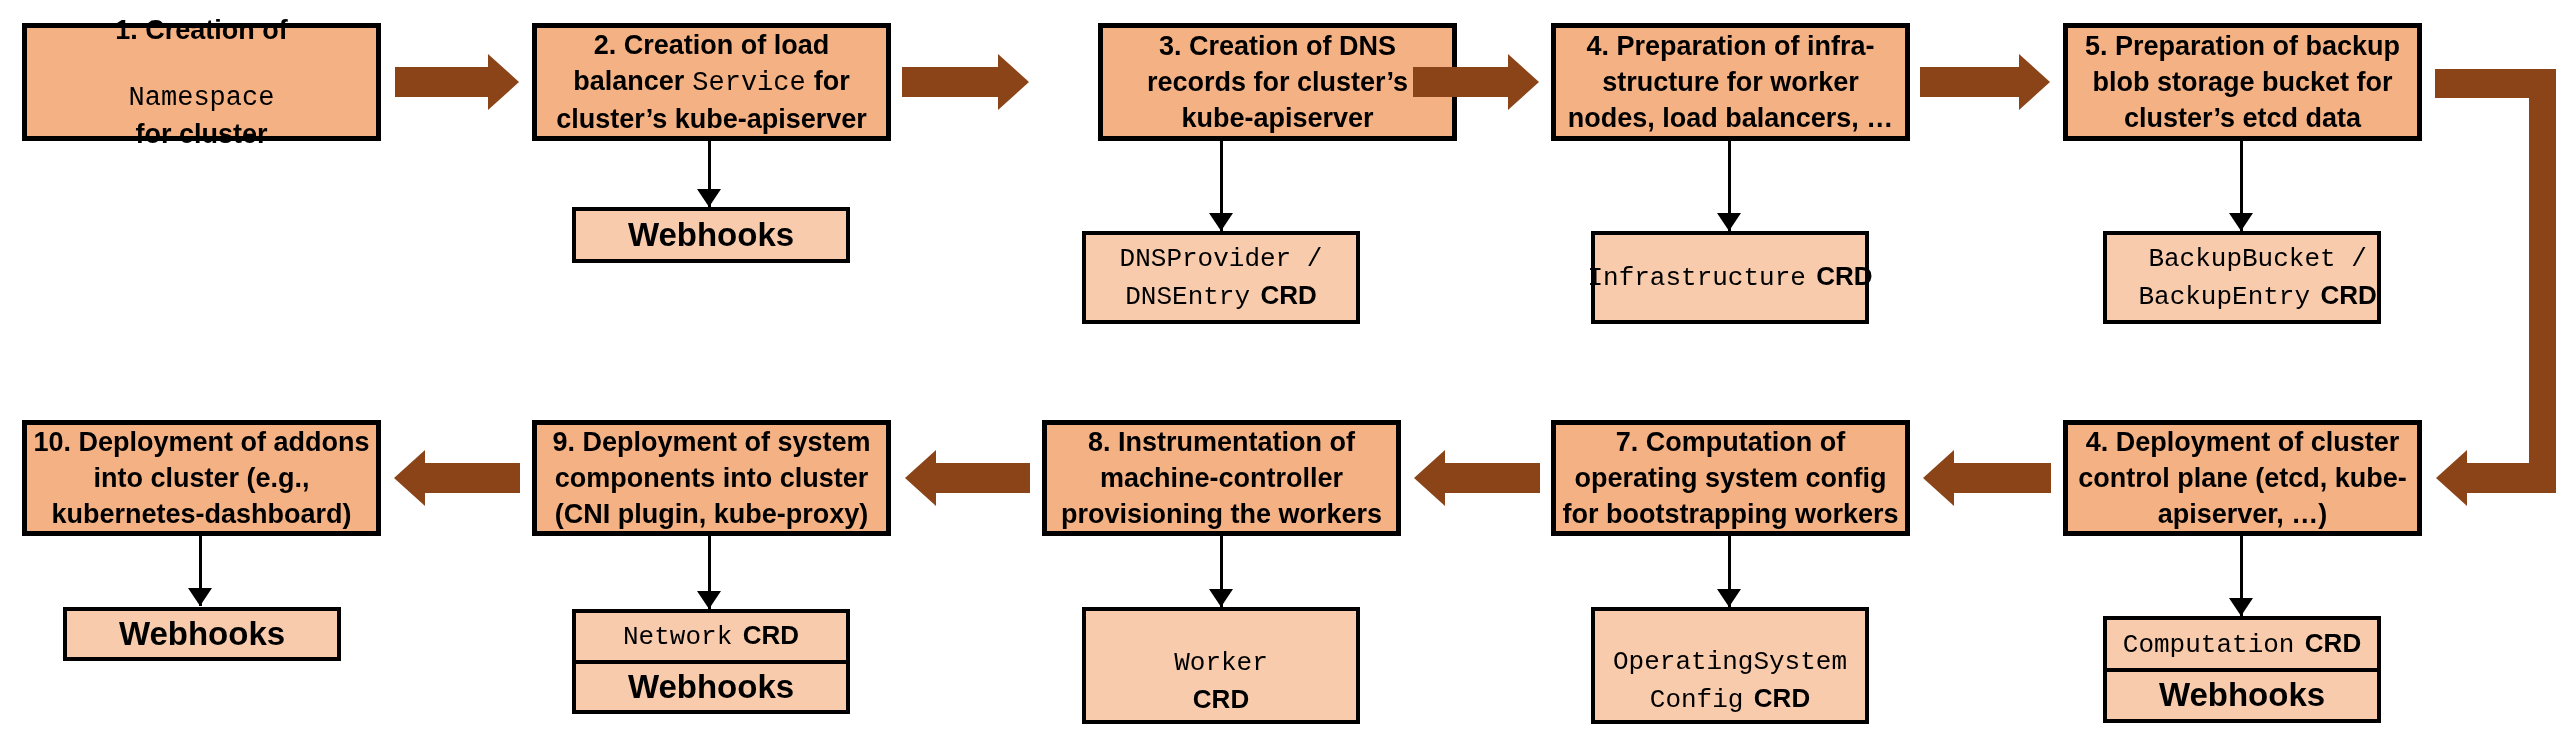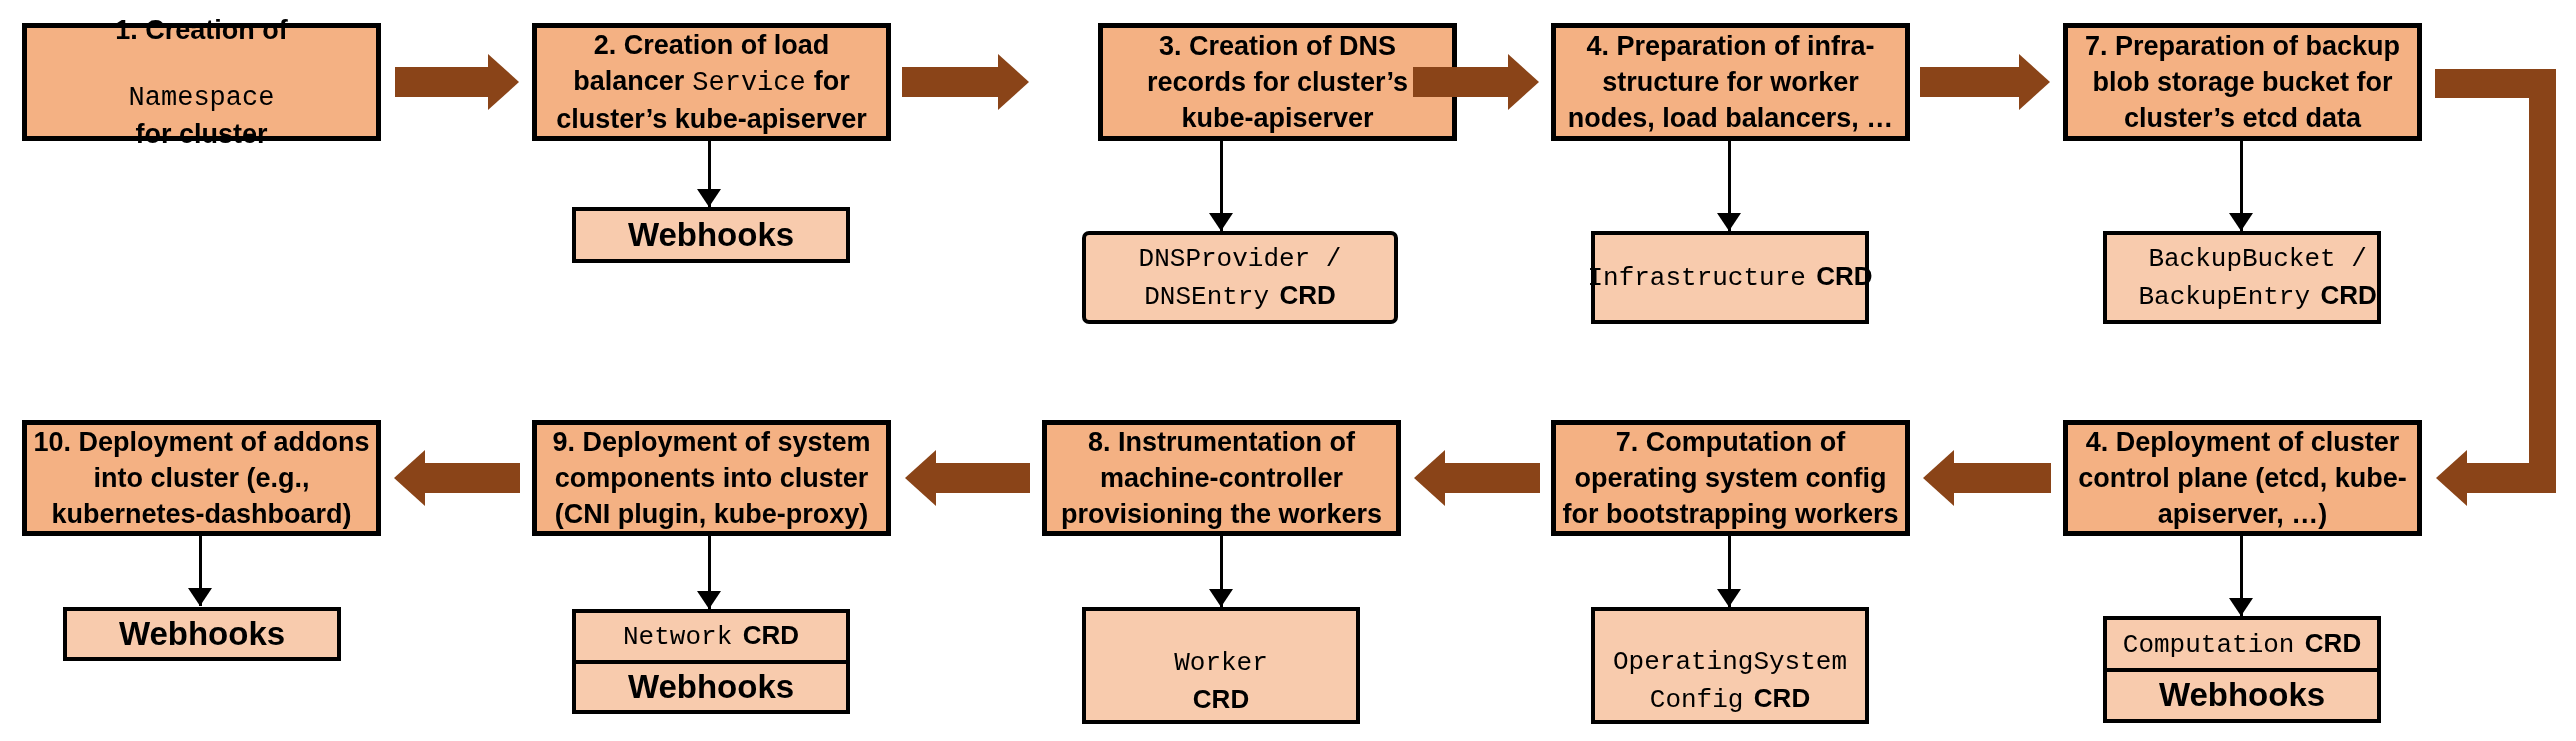--- a/index.html
+++ b/index.html
@@ -63,21 +63,21 @@
   .n4 {left:1551px;top:23px; width:359px;height:118px;}
   .n5 {left:2063px;top:23px; width:359px;height:118px;}
   .n6 {left:2063px;top:420px;width:359px;height:116px;}
   .n7 {left:1551px;top:420px;width:359px;height:116px;}
   .n8 {left:1042px;top:420px;width:359px;height:116px;}
   .n9 {left:532px; top:420px;width:359px;height:116px;}
   .n10{left:22px;  top:420px;width:359px;height:116px;}
 
   
   .r-webhooks2 {left:572px; top:207px;width:278px;height:56px;}
-  .r-dns       {left:1082px;top:231px;width:316px;height:93px;border-radius:7px;}
+  .r-dns       {left:1082px;top:231px;width:278px;height:93px;}
   .r-infra     {left:1591px;top:231px;width:278px;height:93px;}
   .r-backup    {left:2103px;top:231px;width:278px;height:93px;padding-left:34px;}
   .r-webhooks10{left:63px;  top:607px;width:278px;height:54px;}
   .r-network   {left:572px; top:609px;width:278px;height:105px;}
   .r-worker    {left:1082px;top:607px;width:278px;height:117px;}
   .r-osc       {left:1591px;top:607px;width:278px;height:117px;}
   .r-cp        {left:2103px;top:616px;width:278px;height:107px;}
 
   
   .conn{position:absolute;width:2.8px;background:#000;}
@@ -139,21 +139,21 @@
   <div class="box step n2">
     <div><span>2. Creation of load balancer</span><span class="code mid">Service</span><span>for cluster’s kube-apiserver</span></div>
   </div>
   <div class="box step n3">
     <div>3. Creation of DNS records for cluster’s kube-apiserver</div>
   </div>
   <div class="box step n4">
     <div>4. Preparation of infra-structure for worker nodes, load balancers, …</div>
   </div>
   <div class="box step n5">
-    <div>7. Preparation of backup blob storage bucket for cluster’s etcd data</div>
+    <div>5. Preparation of backup blob storage bucket for cluster’s etcd data</div>
   </div>
 
   <div class="box step n6">
     <div>4. Deployment of cluster control plane (etcd, kube-apiserver, …)</div>
   </div>
   <div class="box step n7">
     <div>7. Computation of operating system config for bootstrapping workers</div>
   </div>
   <div class="box step n8">
     <div>8. Instrumentation of machine-controller provisioning the workers</div>

